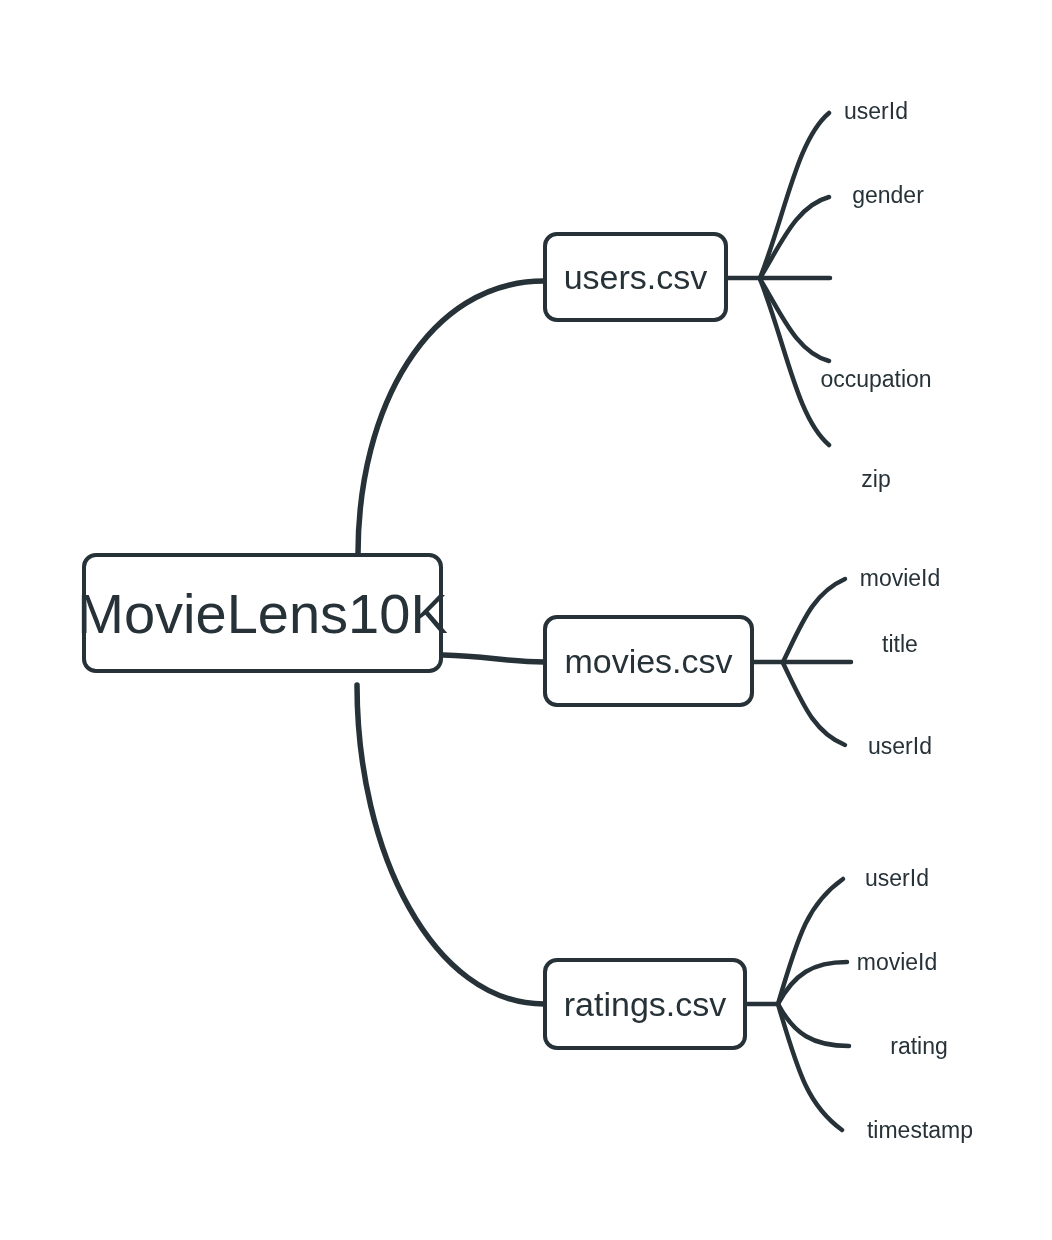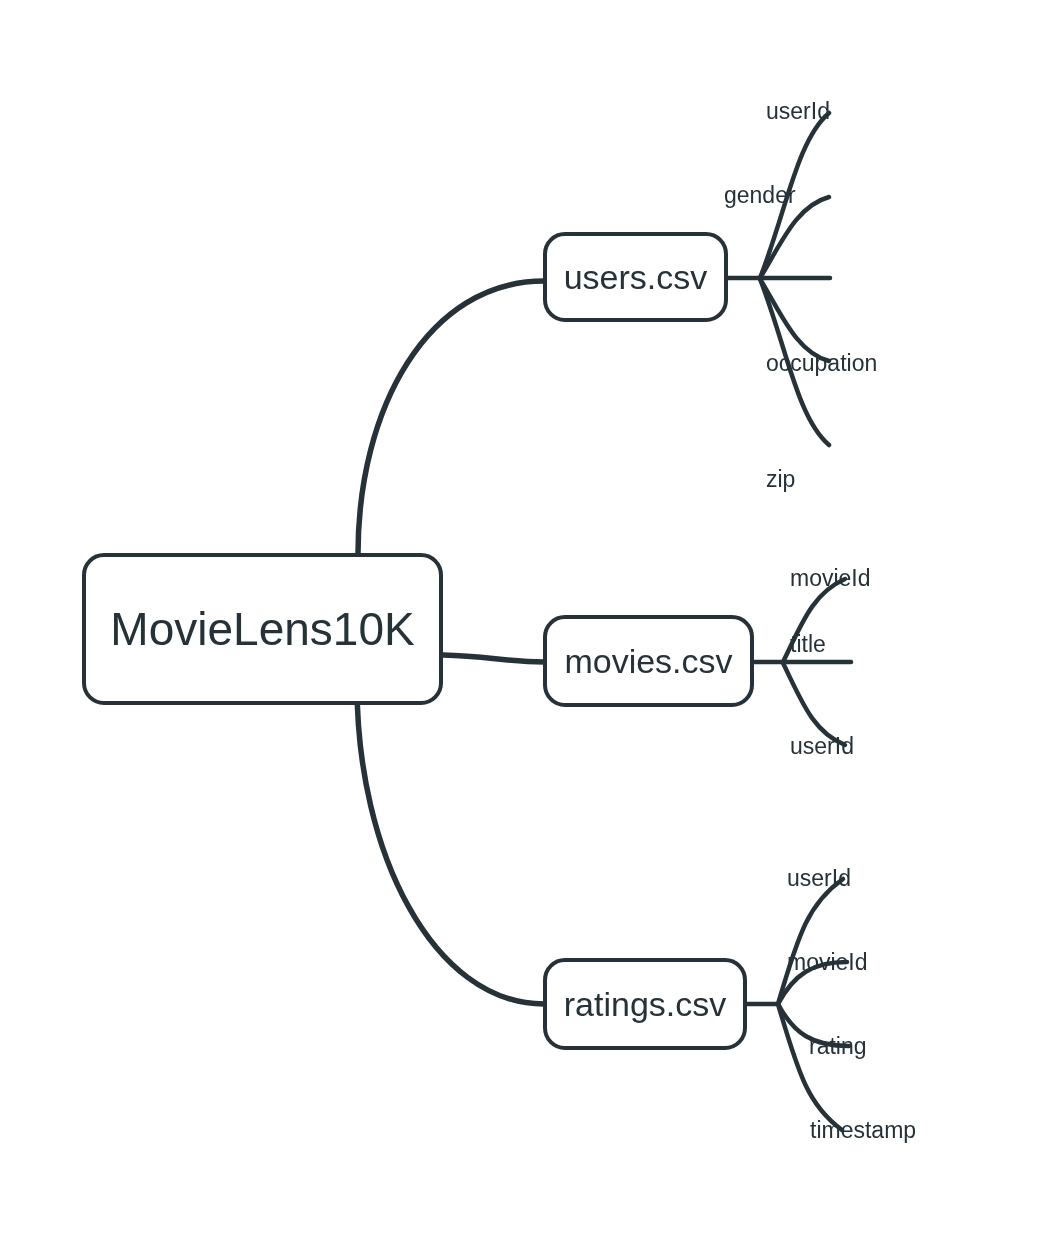--- a/index.html
+++ b/index.html
@@ -29,36 +29,36 @@
   .edge-leaf { stroke-width: 4.5px; }
 
   .node {
     position: absolute;
     z-index: 2;
     display: flex;
     align-items: center;
     justify-content: center;
     background: var(--paper);
     border: 4px solid var(--ink);
-    border-radius: 22px;
+    border-radius: 14px;
     white-space: nowrap;
     color: var(--ink);
   }
-  .node.root  { left: 82px;  top: 553px; width: 361px; height: 152px; font-size: 46px; }
+  .node.root  { left: 82px;  top: 553px; width: 361px; height: 120px; font-size: 56px; }
   .node.file-users   { left: 543px; top: 232px; width: 185px; height: 90px; font-size: 34px; }
   .node.file-movies  { left: 543px; top: 615px; width: 211px; height: 92px; font-size: 34px; }
   .node.file-ratings { left: 543px; top: 958px; width: 204px; height: 92px; font-size: 34px; }
 
   .leaf {
     position: absolute;
     z-index: 2;
     width: 220px;
     height: 30px;
     line-height: 30px;
-    text-align: left;
+    text-align: center;
     font-size: 23px;
     white-space: nowrap;
     color: var(--ink);
   }
 </style>
 </head>
 <body>
 
 <div class="canvas">
 
@@ -87,22 +87,22 @@
 
   <div class="node root">MovieLens10K</div>
 
   <div class="node file-users">users.csv</div>
 
   <div class="node file-ratings">ratings.csv</div>
 
   <div class="node file-movies">movies.csv</div>
 
   <div class="leaf" style="left:766px; top:96px;">userId</div>
-  <div class="leaf" style="left:724px; top:180px;">gender</div>
-  <div class="leaf" style="left:766px; top:348px;">occupation</div>
+  <div class="leaf" style="left:778px; top:180px;">gender</div>
+  <div class="leaf" style="left:766px; top:364px;">occupation</div>
   <div class="leaf" style="left:766px; top:432px;margin-top:32px;">zip</div>
 
   <div class="leaf" style="left:790px; top:563px;">movieId</div>
   <div class="leaf" style="left:790px; top:629px;">title</div>
   <div class="leaf" style="left:790px; top:731px;">userId</div>
 
   <div class="leaf" style="left:787px; top:863px;">userId</div>
   <div class="leaf" style="left:787px; top:947px;">movieId</div>
   <div class="leaf" style="left:809px; top:1031px;">rating</div>
   <div class="leaf" style="left:810px; top:1115px;">timestamp</div>

